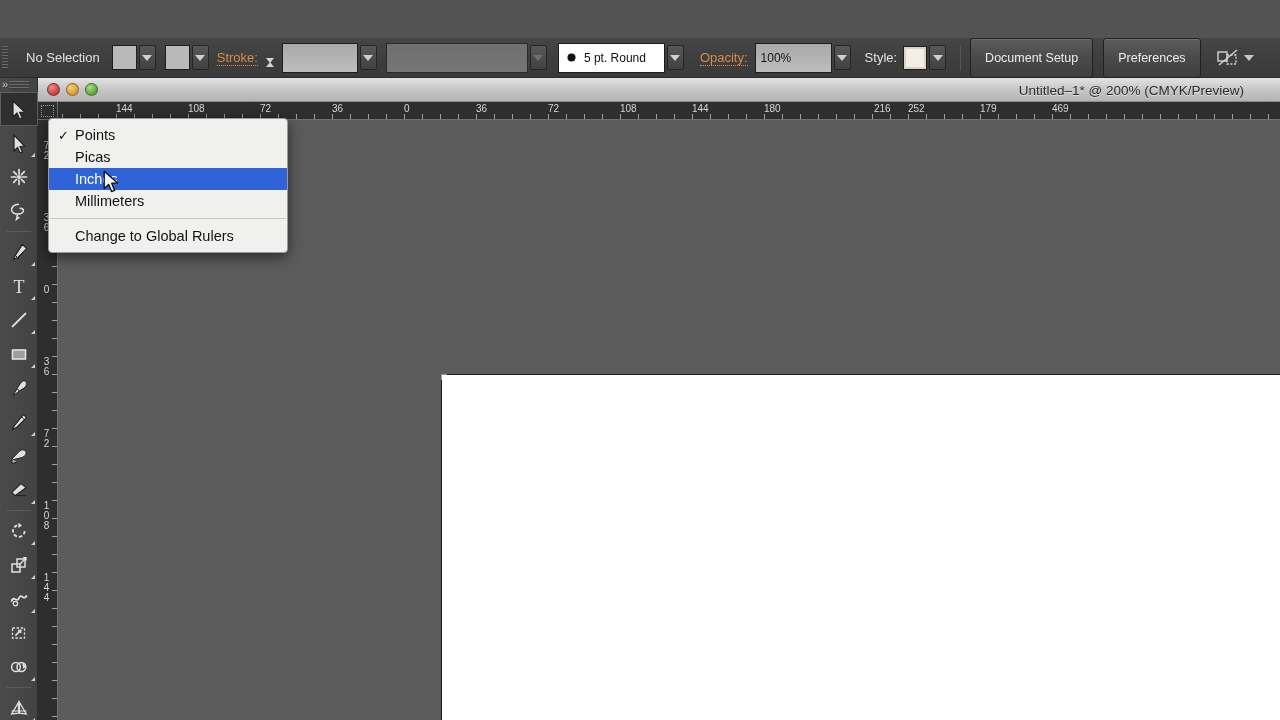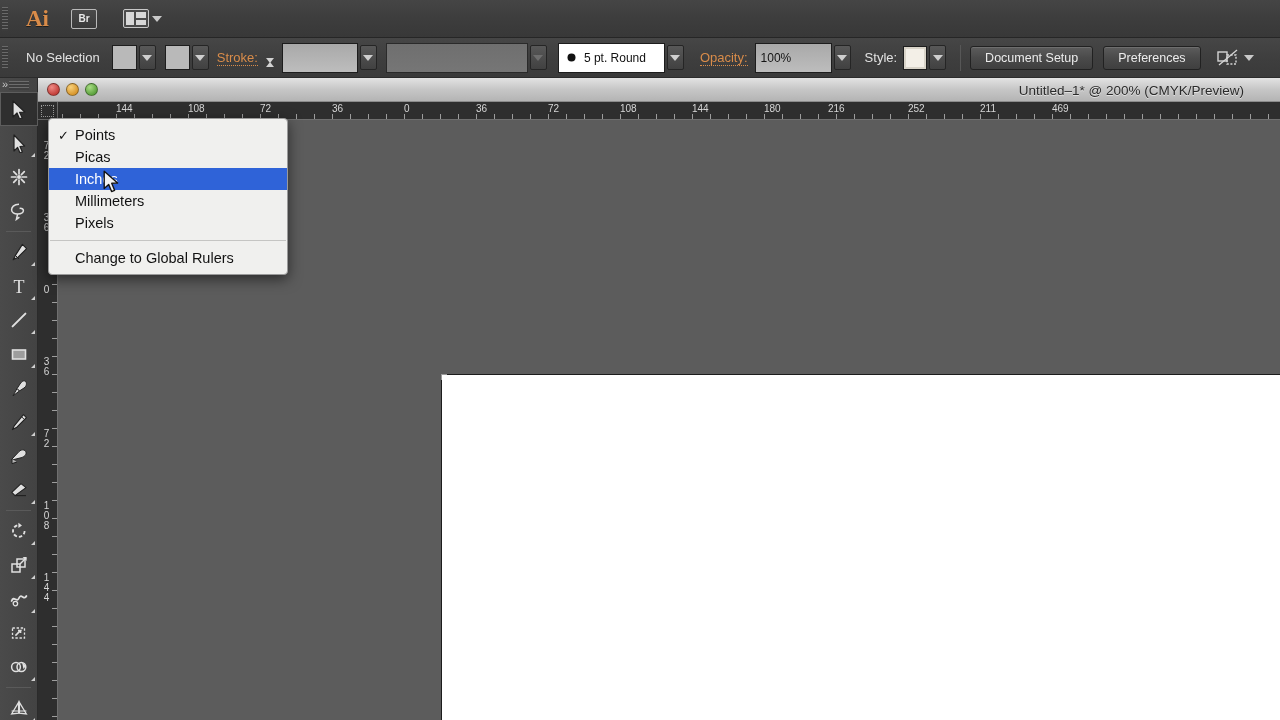--- a/index.html
+++ b/index.html
@@ -121,21 +121,21 @@
   .field.dark {
     background: linear-gradient(to bottom, #6f6f6f, #767676);
     border: 1px solid #2a2a2a;
   }
   .field.white {
     background: #ffffff; color: #111;
   }
   .combo { display: flex; align-items: center; }
 
   .btn3d {
-    height: 24px; padding: 0 14px;
+    height: 40px; padding: 0 14px;
     border: 1px solid #212121; border-radius: 3px;
     background: linear-gradient(to bottom, #5c5c5c 0%, #4a4a4a 50%, #3f3f3f 100%);
     color: #ececec; font-size: 12.5px;
     display: flex; align-items: center; justify-content: center;
     white-space: nowrap; box-shadow: inset 0 1px 0 #6e6e6e;
   }
 
   .style-swatch {
     width: 24px; height: 24px; border: 1px solid #1e1e1e;
     background: #d9d4c9; padding: 2px;
@@ -266,35 +266,20 @@
   .cursor {
     position: absolute; left: 103px; top: 170px; z-index: 60;
     pointer-events: none;
   }
 </style>
 </head>
 <body>
 
 <div id="app">
 
-  <div class="appbar">
-    <div class="grip"></div>
-    <div class="ai-logo">Ai</div>
-    <div class="br-btn">Br</div>
-    <div class="arrange-btn">
-      <span class="arrange-icon">
-        <i class="l"></i>
-        <span class="r">
-            <i></i>
-            <i></i>
-          </span>
-      </span>
-      <span class="caret-dn"></span>
-    </div>
-  </div>
 
   <div class="controlbar">
     <div class="grip"></div>
 
     <div class="cb-label">No Selection</div>
 
     <div class="combo">
       <span class="swatch-box">
         <span class="swatch-inner" id="fillSwatch" style="background: rgb(237, 32, 36);"></span>
       </span>
@@ -600,23 +585,23 @@
         <span class="rlabel" style="left: 58px;">144</span>
         <span class="rlabel" style="left: 130px;">108</span>
         <span class="rlabel" style="left: 202px;">72</span>
         <span class="rlabel" style="left: 274px;">36</span>
         <span class="rlabel" style="left: 346px;">0</span>
         <span class="rlabel" style="left: 418px;">36</span>
         <span class="rlabel" style="left: 490px;">72</span>
         <span class="rlabel" style="left: 562px;">108</span>
         <span class="rlabel" style="left: 634px;">144</span>
         <span class="rlabel" style="left: 706px;">180</span>
-        <span class="rlabel" style="left: 770px;">216</span>
+        <span class="rlabel" style="left: 816px;">216</span>
         <span class="rlabel" style="left: 850px;">252</span>
-        <span class="rlabel" style="left: 922px;">211</span>
+        <span class="rlabel" style="left: 922px;">179</span>
         <span class="rlabel" style="left: 994px;">469</span>
       </div>
     <div class="vruler" id="vruler">
         <span class="tick" style="top: 2px; width: 5px;"></span>
         <span class="tick" style="top: 20px; width: 5px;"></span>
         <span class="tick" style="top: 38px; width: 5px;"></span>
         <span class="tick" style="top: 56px; width: 5px;"></span>
         <span class="tick" style="top: 74px; width: 5px;"></span>
         <span class="tick" style="top: 92px; width: 5px;"></span>
         <span class="tick" style="top: 110px; width: 5px;"></span>
@@ -671,24 +656,20 @@
         <span class="lbl">Picas</span>
       </div>
       <div class="mi hl" style="background: rgb(47, 99, 216);">
         <span class="chk"></span>
         <span class="lbl">Inches</span>
       </div>
       <div class="mi">
         <span class="chk"></span>
         <span class="lbl">Millimeters</span>
       </div>
-      <div class="mi">
-        <span class="chk"></span>
-        <span class="lbl">Pixels</span>
-      </div>
       <div class="mi-sep"></div>
       <div class="mi">
         <span class="chk"></span>
         <span class="lbl">Change to Global Rulers</span>
       </div>
     </div>
 
   <div class="cursor" id="cursor" style="left: 103px; top: 170px;">
     <svg width="17" height="24" viewBox="0 0 17 24">
       <path d="M1.2 1.2 L1.2 18.6 L5.7 14.4 L8.6 21.6 L11.6 20.3 L8.7 13.3 L14.6 13.1 Z" fill="#f2f2f2" stroke="#141414" stroke-width="1.4" stroke-linejoin="round"></path>

